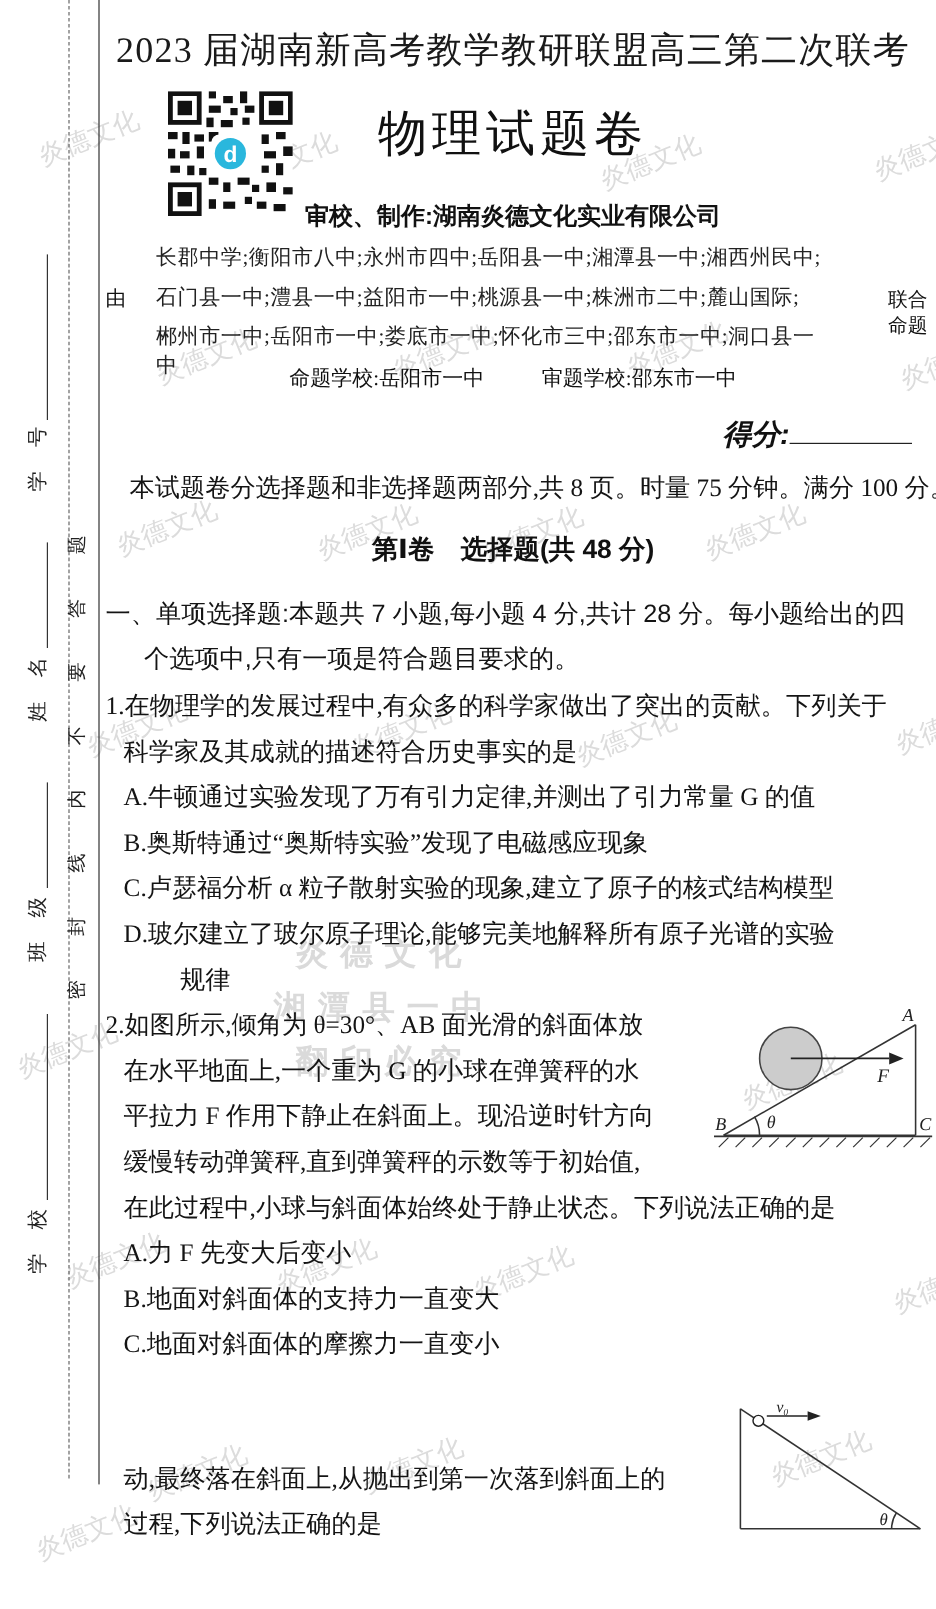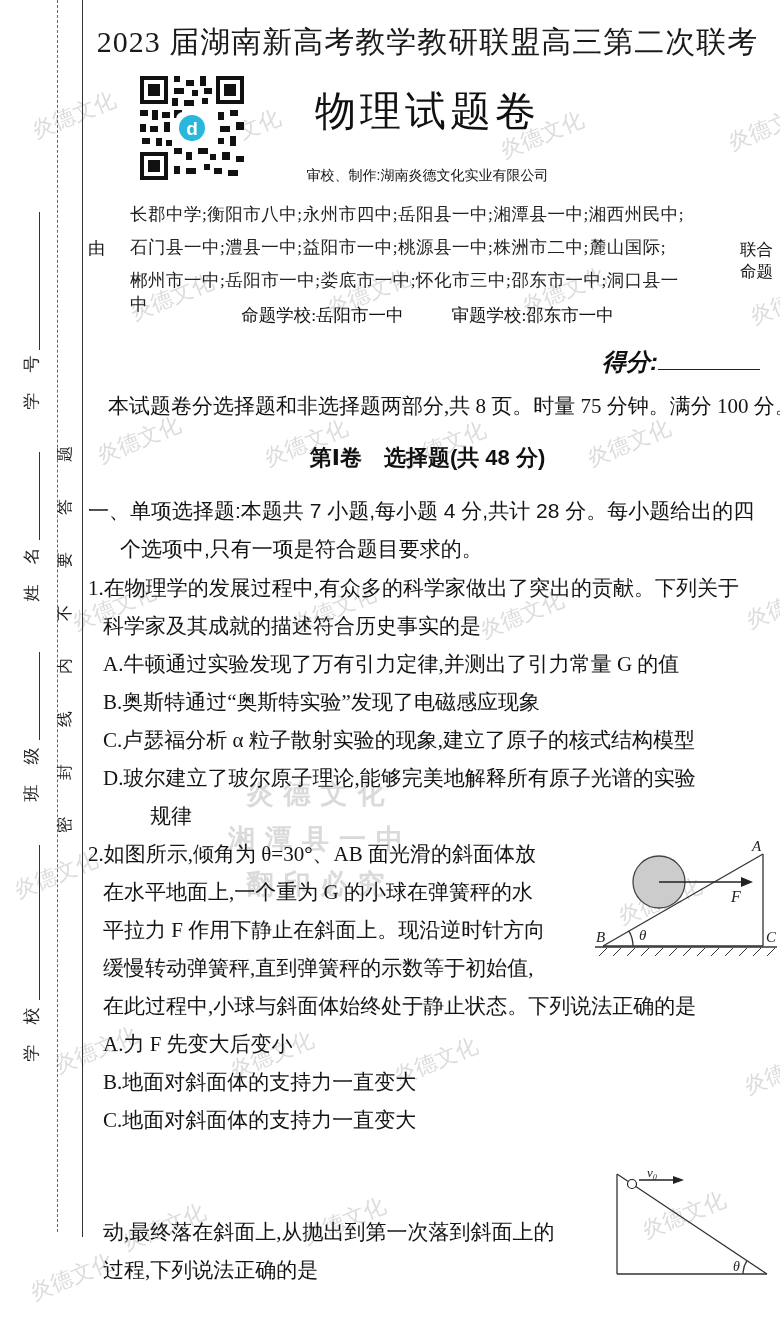--- a/index.html
+++ b/index.html
@@ -21,21 +21,21 @@
     position:absolute; width:22px; height:22px;
     font-size:17px; line-height:22px; text-align:center;
     transform: rotate(-90deg); color:#222;
   }
   .rchar.seal { font-size:16px; }
   
   .center-band { position:absolute; left:85px; width:685px; text-align:center; }
   .exam-title { top:22px; font-size:30px; letter-spacing:1px; color:#1a1a1a; }
   .paper-title { top:84px; font-size:41px; font-weight:normal;
                  font-family:"Liberation Sans","DejaVu Sans",sans-serif; letter-spacing:4px; }
-  .producer { top:167px; font-size:14px; font-weight:normal;
+  .producer { top:167px; font-size:20px; font-weight:bold;
               font-family:"Liberation Sans","DejaVu Sans",sans-serif; }
   .qr { position:absolute; left:140px; top:76px; width:104px; height:104px; }
   .school-line { position:absolute; left:130px; width:566px; font-size:17.5px;
                  letter-spacing:0.5px; color:#222; }
   .by-label { position:absolute; left:88px; top:237px; font-size:17px; }
   .joint-label { position:absolute; left:704px; top:239px; font-size:16.5px;margin-left:36px; }
   .proposer-line { top:303px; font-size:17.5px; }
   .proposer-line .gap { display:inline-block; width:48px; }
   .score { position:absolute; left:602px; top:346px; font-size:24px; font-weight:bold;
            font-family:"Liberation Sans","DejaVu Sans",sans-serif;font-style:italic; }
@@ -213,21 +213,21 @@
   <div class="t fg" style="left:103px;top:764px">D.玻尔建立了玻尔原子理论,能够完美地解释所有原子光谱的实验</div>
   <div class="t fg" style="left:150px;top:802px">规律</div>
 
   <div class="t fg" style="left:88px;top:840px">2.如图所示,倾角为 θ=30°、AB 面光滑的斜面体放</div>
   <div class="t fg" style="left:103px;top:878px">在水平地面上,一个重为 G 的小球在弹簧秤的水</div>
   <div class="t fg" style="left:103px;top:916px">平拉力 F 作用下静止在斜面上。现沿逆时针方向</div>
   <div class="t fg" style="left:103px;top:954px">缓慢转动弹簧秤,直到弹簧秤的示数等于初始值,</div>
   <div class="t fg" style="left:103px;top:992px">在此过程中,小球与斜面体始终处于静止状态。下列说法正确的是</div>
   <div class="t fg" style="left:103px;top:1030px">A.力 F 先变大后变小</div>
   <div class="t fg" style="left:103px;top:1068px">B.地面对斜面体的支持力一直变大</div>
-  <div class="t fg" style="left:103px;top:1106px">C.地面对斜面体的支持力一直变大</div>
+  <div class="t fg" style="left:103px;top:1106px">C.地面对斜面体的摩擦力一直变小</div>
 
   <div class="fig fg" style="left:595px;top:836px;width:182px;height:122px">
     <svg width="182" height="122" viewBox="0 0 182 122">
       <g stroke="#333" stroke-width="1.3" fill="none">
         <line x1="0" y1="111" x2="182" y2="111"></line>
         <line x1="8" y1="110" x2="168" y2="110"></line>
         <line x1="168" y1="110" x2="168" y2="18"></line>
         <line x1="8" y1="110" x2="168" y2="18"></line>
         <path d="M 38 110 A 30 30 0 0 0 33.7 94.6"></path>
       </g>

